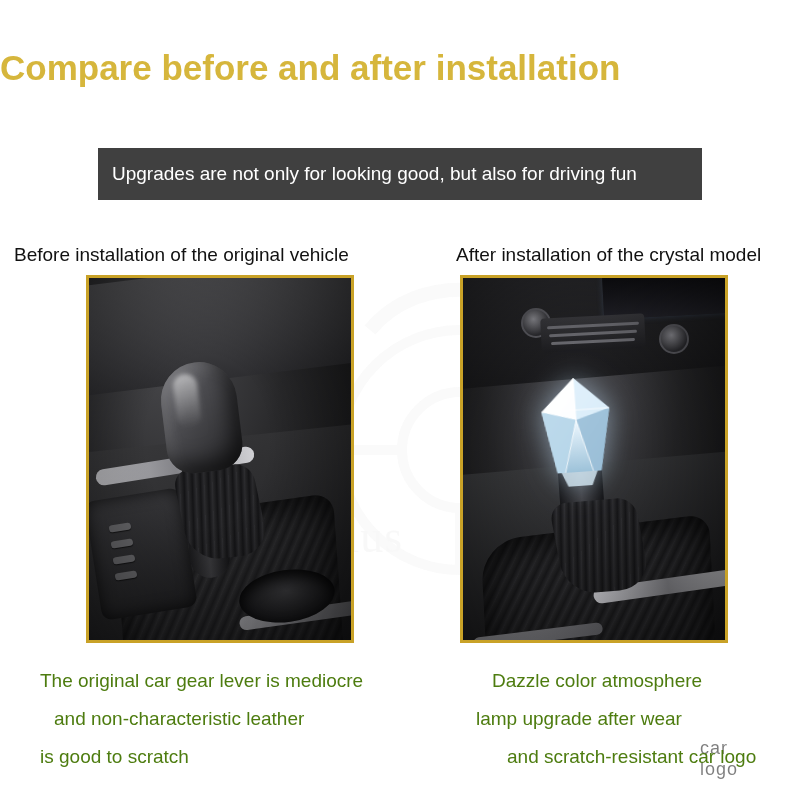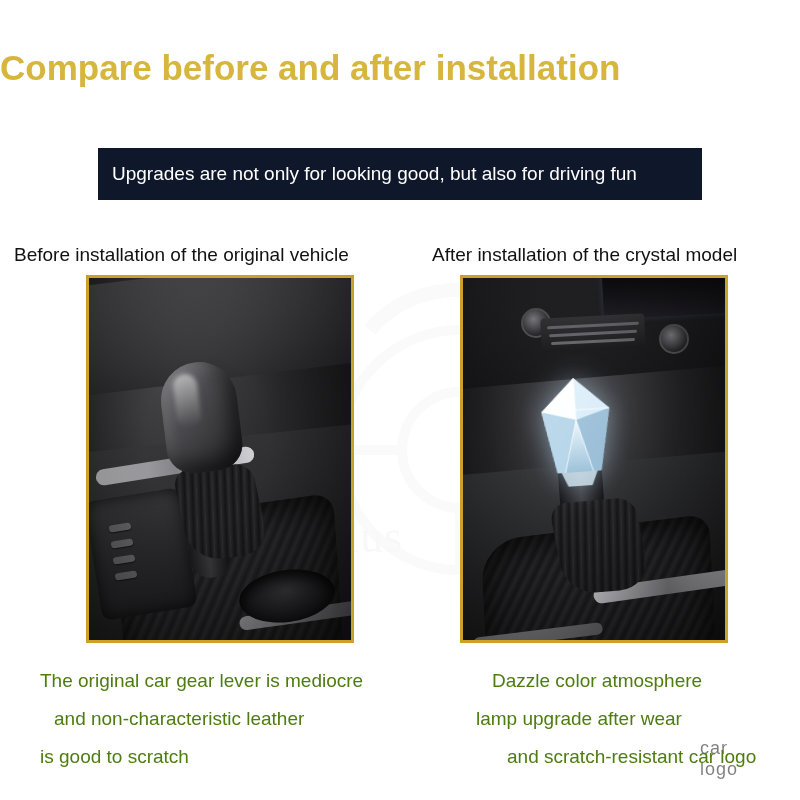--- a/index.html
+++ b/index.html
@@ -60,21 +60,21 @@
     z-index: 3;
   }
 
   
   .banner {
     position: absolute;
     left: 98px;
     top: 148px;
     width: 604px;
     height: 52px;
-    background: #0f172a;
+    background: #404040;
     z-index: 3;
     display: flex;
     align-items: center;
   }
   .banner-text {
     color: #ffffff;
     font-size: 19px;
     padding-left: 14px;
     font-family: "Liberation Sans", sans-serif;
     letter-spacing: 0px;
@@ -84,21 +84,21 @@
   .cap-top {
     position: absolute;
     top: 244px;
     font-size: 19px;
     color: #111111;
     font-family: "Liberation Sans", sans-serif;
     z-index: 3;
     white-space: nowrap;
   }
   .cap-top.left { left: 14px; }
-  .cap-top.right { left: 432px; text-align: center; }
+  .cap-top.right { left: 456px; text-align: center; }
 
   
   .photo {
     position: absolute;
     top: 275px;
     width: 268px;
     height: 368px;
     border: 3px solid #c9a227;
     box-sizing: border-box;
     overflow: hidden;

